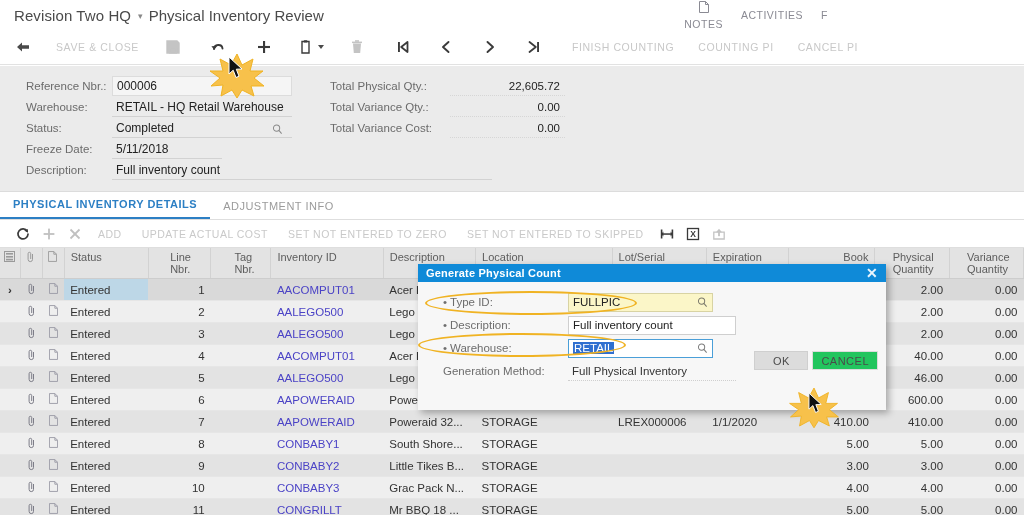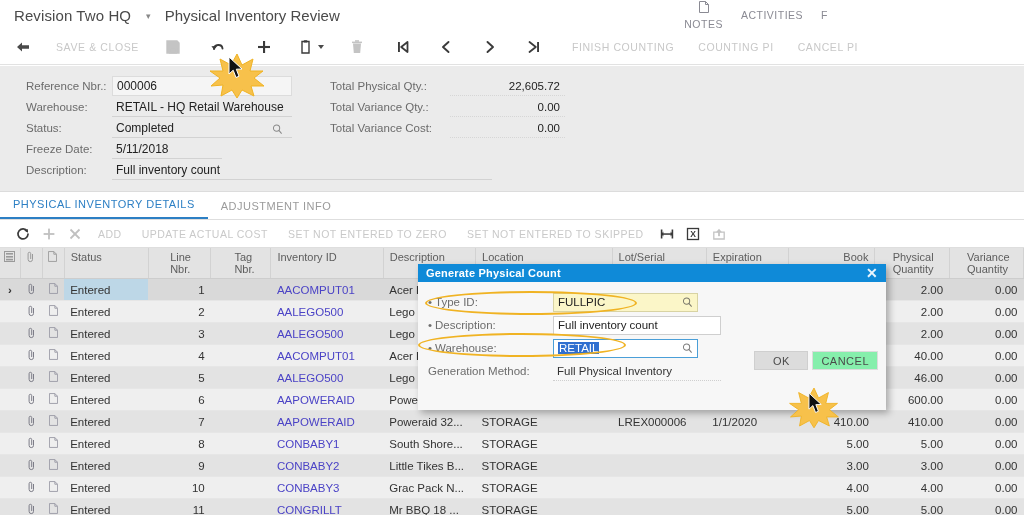--- a/index.html
+++ b/index.html
@@ -12,21 +12,21 @@
     font-size: 12px;
     color: #333;
     -webkit-font-smoothing: antialiased;
   }
   #app { position: relative; width: 1024px; height: 515px; overflow: hidden; background:#fff; }
 
   
   .titlebar {
     position: absolute; left:0; top:0; width:832px; height:30px;
     background:#ffffff;
-    display:flex; align-items:center;gap:8px;
+    display:flex; align-items:center;
   }
   .title-main {
     font-size: 15px; color:#4a4a4a; padding-left:14px; letter-spacing:.1px;
     font-family:"Liberation Sans", sans-serif;
   }
   .title-caret {
     color:#888; font-size:9px; margin:0 6px 0 7px; transform: translateY(1px);
   }
   .title-sub { font-size:15px; color:#4a4a4a; }
   .title-right { margin-left:auto; display:flex; align-items:center; padding-right:4px; gap:18px; }
@@ -83,21 +83,21 @@
   
   .tabs {
     position:absolute; left:0; top:192px; width:1024px; height:28px;
     background:#ffffff; display:flex; align-items:flex-end;
     border-bottom:1px solid #dedede;
   }
   .tab {
     font-size:11px; letter-spacing:.5px; padding:0 13px 7px 13px;
     color:#9b9b9b;
   }
-  .tab.active { color:#2c7fc4; border-bottom:2px solid #2c7fc4; font-weight:400; }
+  .tab.active { color:#2c7fc4; border-bottom:2px solid #2c7fc4; font-weight:700; }
 
   
   .gridbar {
     position:absolute; left:0; top:220px; width:1024px; height:28px;
     background:#ffffff; display:flex; align-items:center;
     border-bottom:1px solid #dedede;
   }
   .gb-icon { width:26px; height:28px; display:flex; align-items:center; justify-content:center; }
   .gb-text { font-size:10.5px; letter-spacing:.5px; color:#c9c9c9; padding:0 10px; white-space:nowrap; }
   .gb-right { margin-left:auto; display:flex; align-items:center; padding-right:292px; }
@@ -131,21 +131,21 @@
     background:#f7f7f7;
     box-shadow: 3px 3px 7px rgba(0,0,0,.30);
     z-index: 50;
   }
   .modal-title {
     height:18px; background:#0f8ad8; color:#fff;
     font-size:11px; font-weight:bold; padding:0 8px;
     display:flex; align-items:center; letter-spacing:.2px;text-align:center;
   }
   .modal-close { margin-left:auto; font-size:14px; color:#eaf5fd; line-height:1; cursor:pointer; }
-  .modal-body { padding:10px 0 0 0; position:relative; height:96px; }
+  .modal-body { padding:10px 0 0 15px; position:relative; height:96px; }
   .m-row { display:flex; align-items:center; height:20px; margin-bottom:3px; padding-left:10px; }
   .m-label { font-size:11.5px; color:#6d6d6d; width:125px; white-space:nowrap; }
   .m-label .req { color:#6d6d6d; margin-right:3px; }
   .m-input {
     width:145px; height:19px; line-height:17px; position:relative;
     font-size:11.5px; padding-left:4px; color:#222;
     border:1px solid #cfcfcf; background:#fff; white-space:nowrap; overflow:hidden;
   }
   .m-input.yellow { background:#fbf6c8; border-color:#d8d3a3; }
   .m-input.focused { border:1px solid #4a9fd8; }
@@ -155,21 +155,21 @@
     font-size:11.5px; padding-left:4px; color:#333;
     border-bottom:1px dotted #cfcfcf;
   }
   .m-search { position:absolute; right:4px; top:50%; transform:translateY(-50%); width:11px; height:11px; opacity:.7; }
   .m-buttons { position:absolute; right:8px; bottom:8px; display:flex; gap:4px; }
   .m-btn {
     min-width:54px; height:19px; line-height:18px; text-align:center;
     font-size:11px; letter-spacing:.5px; color:#4a4a4a;
     background:#dcdcdc; border:1px solid #cfcfcf; padding:0 8px;
   }
-  .m-btn.plain { background:#86efac; border-color:#dcdcdc; }
+  .m-btn.plain { background:#22c55e; border-color:#dcdcdc; }
 
   
   .oval {
     position:absolute; border:2.5px solid #f0b323; border-radius:50%;
     pointer-events:none; z-index:60; box-shadow:0 0 0 0 rgba(0,0,0,0);
   }
 
   
   .burst { position:absolute; z-index:70; pointer-events:none; }
   .cursor { position:absolute; z-index:71; pointer-events:none; }

